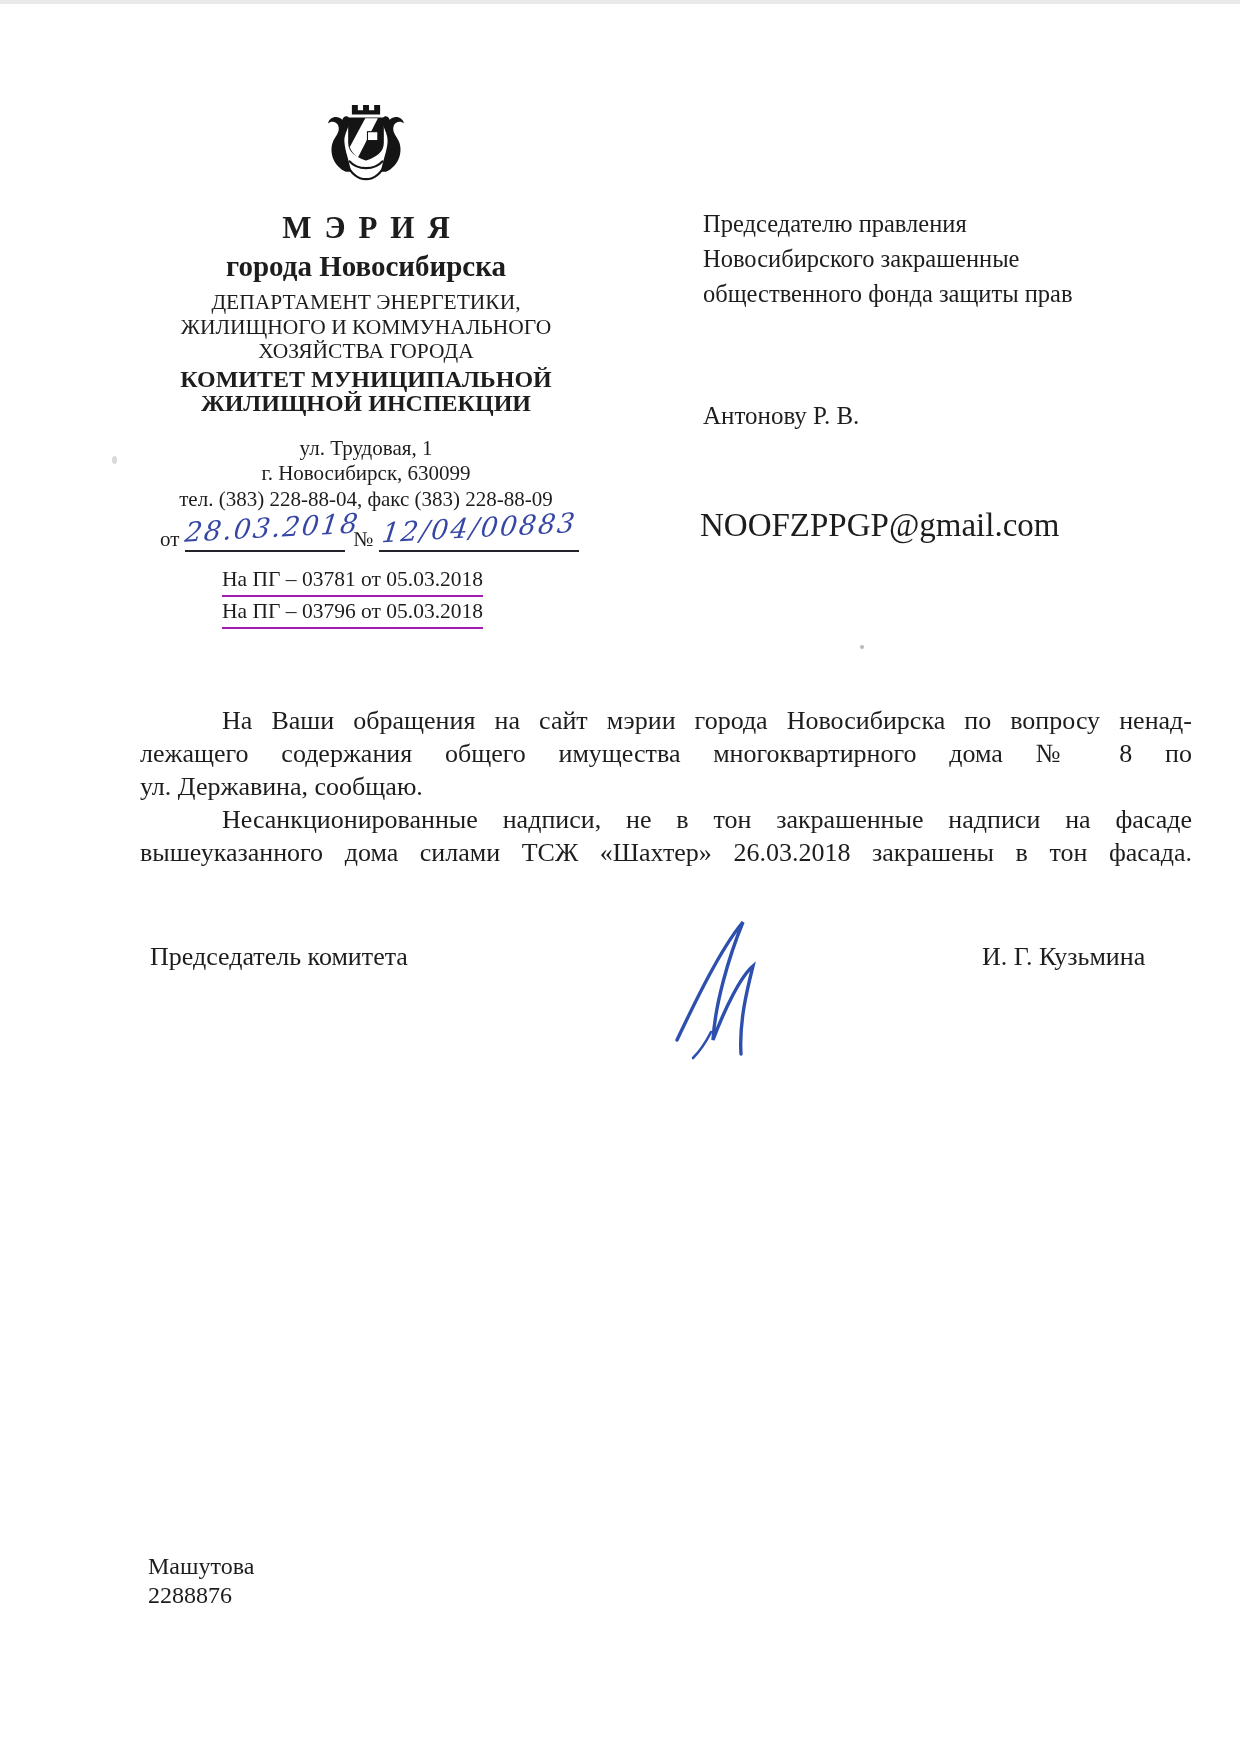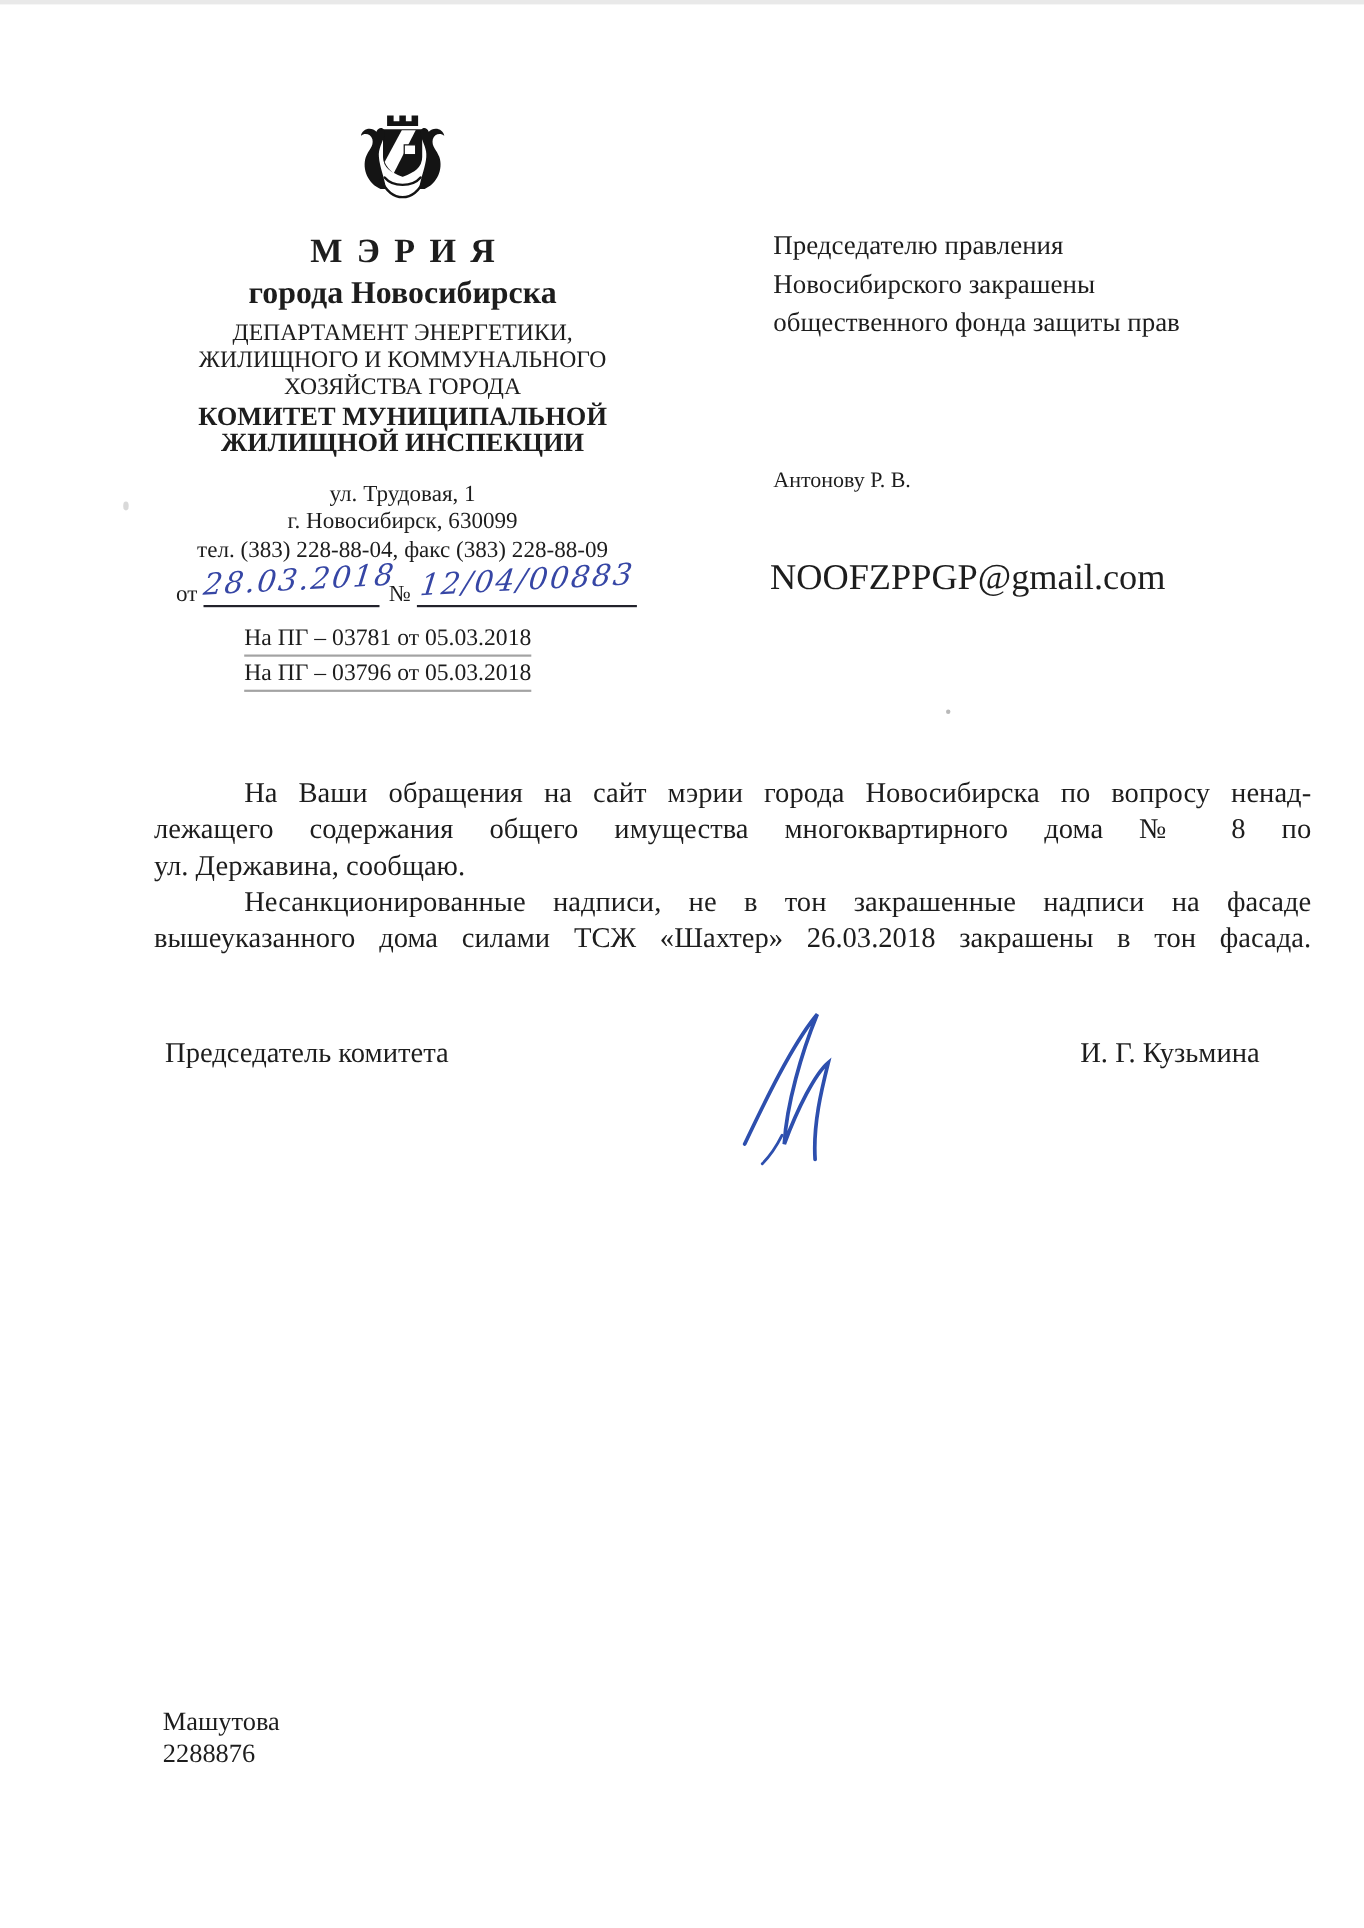--- a/index.html
+++ b/index.html
@@ -16,24 +16,24 @@
   .dept{margin-top:7px;font-size:21.5px;line-height:24.5px;}
   .committee{margin-top:3px;font-size:24px;line-height:24px;font-weight:bold;}
   .addr{margin-top:21px;font-size:21px;line-height:25.5px;}
   .ref-line{position:absolute;left:160px;top:508px;width:470px;font-size:21px;white-space:nowrap;}
   .hand-slot{display:inline-block;border-bottom:2px solid #22222b;text-align:center;vertical-align:bottom;height:38px;}
   .hand-slot.date{width:160px;margin-left:6px;margin-right:8px;}
   .hand-slot.num{width:200px;margin-left:6px;}
   .handwriting{display:inline-block;color:#3646a5;font-style:italic;font-size:27px;
     letter-spacing:2px;transform:rotate(-3deg) skewX(-10deg);font-family:"DejaVu Serif",serif;}
   .incoming{position:absolute;left:222px;top:561px;font-size:21.5px;line-height:29px;}
-  .incoming .uline{display:inline-block;border-bottom:2px solid #a3a3a3;padding-bottom:1px;font-family:Liberation Serif, serif;}
+  .incoming .uline{display:inline-block;border-bottom:2px solid #a21caf;padding-bottom:1px;font-family:Liberation Serif, serif;}
   
   .recipient{position:absolute;left:703px;top:202px;width:425px;font-size:24.5px;line-height:35px;}
-  .recipient-name{position:absolute;left:703px;top:422px;font-size:20px;}
+  .recipient-name{position:absolute;left:703px;top:398px;font-size:25px;}
   .recipient-email{position:absolute;left:700px;top:503px;font-size:33px;}
   
   .body-text{position:absolute;left:140px;top:700px;width:1052px;font-size:26px;line-height:33px;}
   .bline{text-align:justify;text-align-last:justify;}
   .bline.first{text-indent:82px;}
   .bline.plain{text-align:left;text-align-last:left;}
   
   .sig-title{position:absolute;left:150px;top:938px;font-size:26px;}
   .sig-name{position:absolute;left:982px;top:938px;font-size:26px;}
   .sig-flourish{position:absolute;left:655px;top:908px;width:145px;height:150px;}
@@ -94,21 +94,21 @@
     <span>от</span><span class="hand-slot date"><span class="handwriting">28.03.2018</span></span><span>№</span><span class="hand-slot num"><span class="handwriting">12/04/00883</span></span>
   </div>
 
   <div class="incoming">
     <div><span class="uline">На ПГ – 03781  от  05.03.2018</span></div>
     <div><span class="uline">На ПГ – 03796  от  05.03.2018</span></div>
   </div>
 
   <div class="recipient">
     <div>Председателю правления</div>
-    <div>Новосибирского  закрашены</div>
+    <div>Новосибирского  закрашенные</div>
     <div>общественного фонда защиты прав</div>
   </div>
   <div class="recipient-name">Антонову Р. В.</div>
   <div class="recipient-email">NOOFZPPGP@gmail.com</div>
 
   <div class="body-text">
     <div class="bline first">На Ваши обращения на сайт мэрии города Новосибирска по вопросу ненад-</div>
     <div class="bline">лежащего содержания общего имущества многоквартирного дома № 8 по</div>
     <div class="bline plain">ул. Державина, сообщаю.</div>
     <div class="bline first">Несанкционированные надписи, не в тон закрашенные надписи на фасаде</div>

